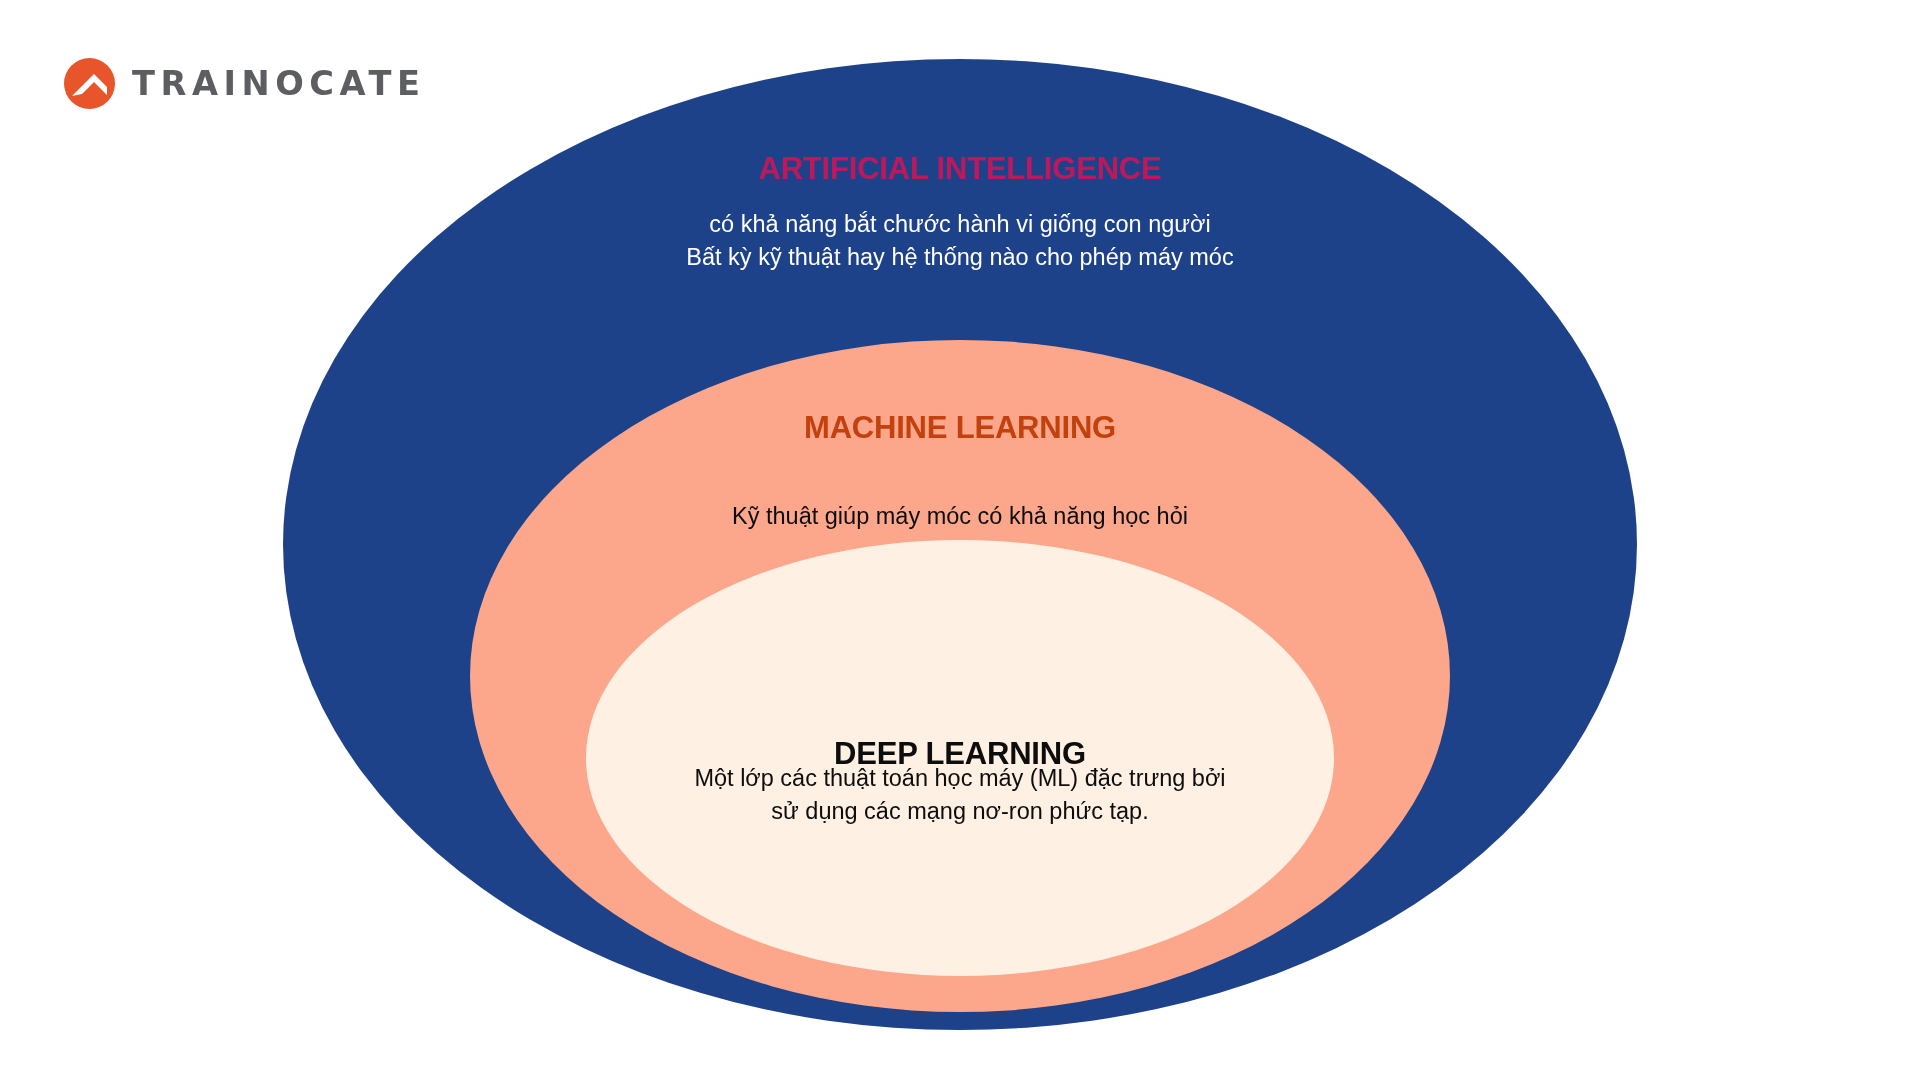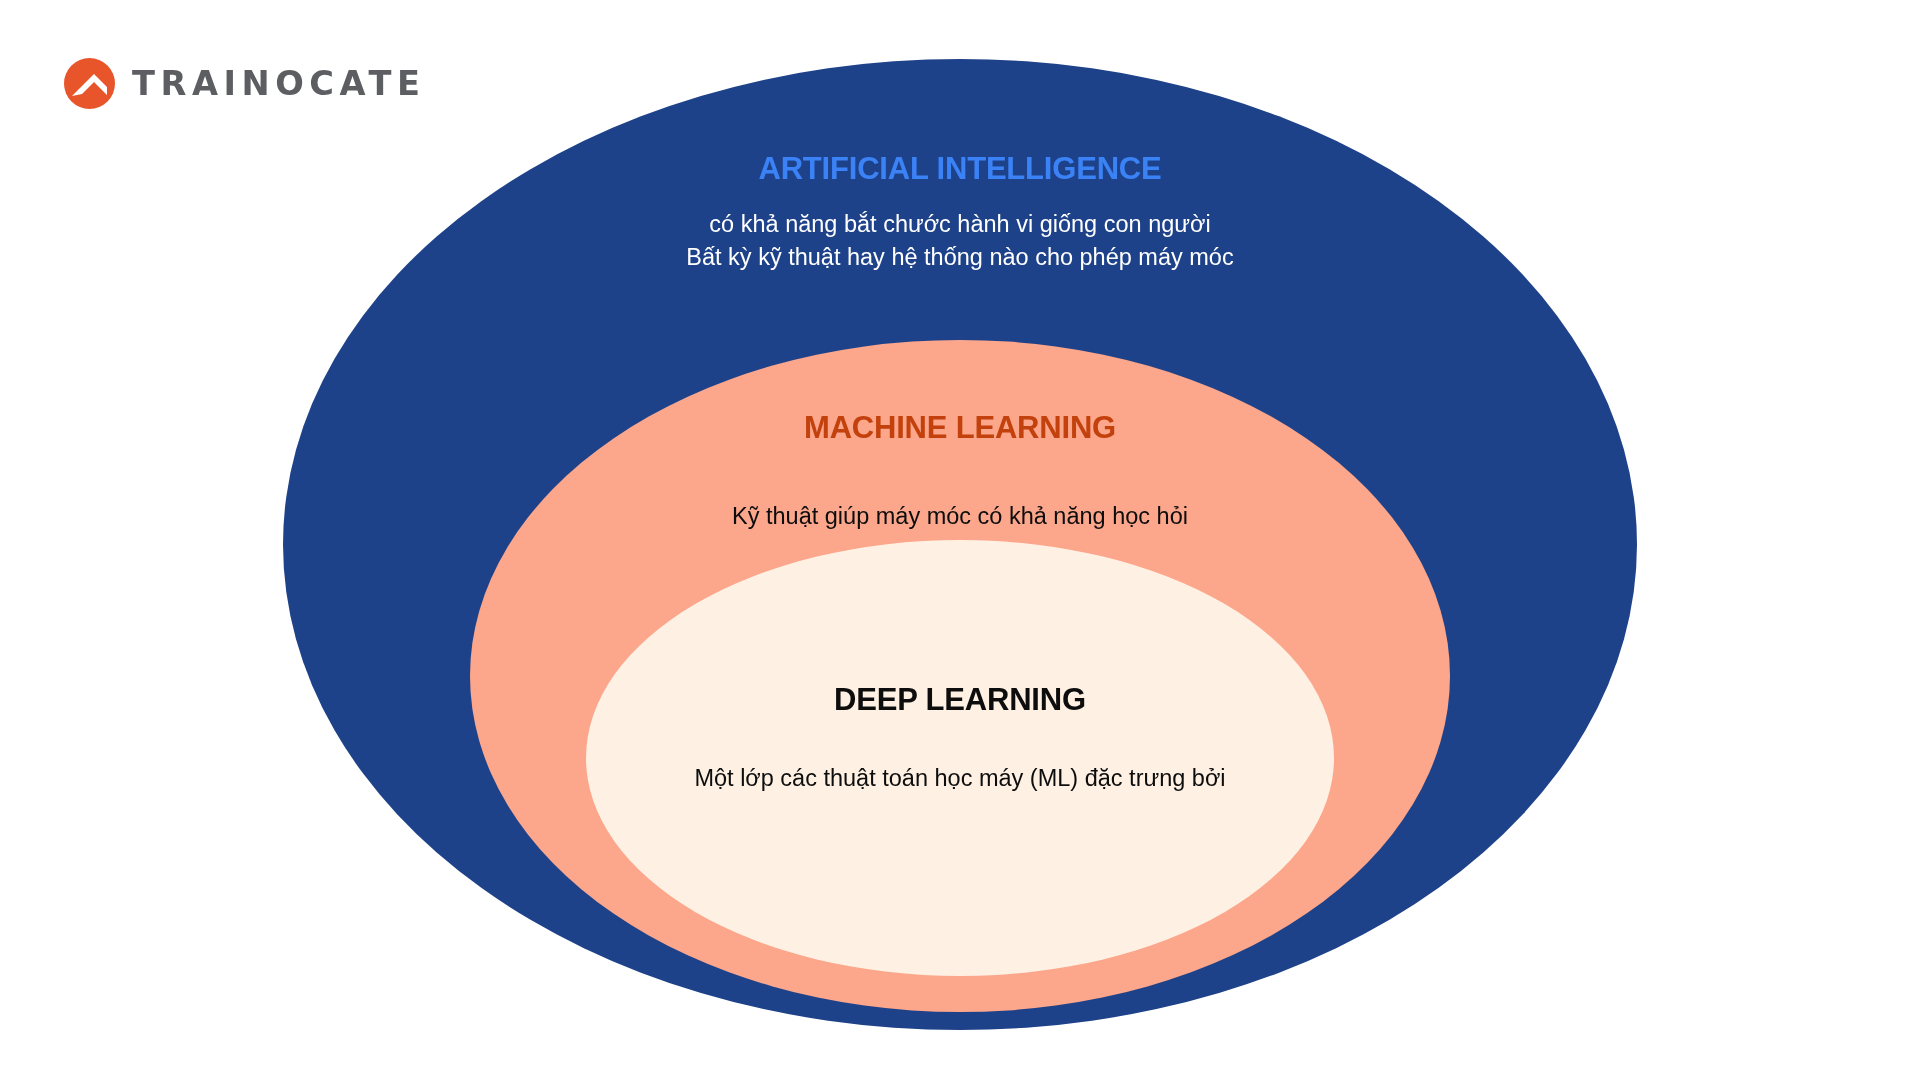--- a/index.html
+++ b/index.html
@@ -78,45 +78,46 @@
     .desc {
       font-family: "Liberation Sans", "DejaVu Sans", sans-serif;
       font-size: 23.5px;
       line-height: 33px;
       white-space: nowrap;
     }
     #ai-title { top: 153px; }
     #ai-desc  { top: 208px; }
     #ml-title { top: 412px; }
     #ml-desc  { top: 456px; margin-top: 44px; }
-    #dl-title { top: 684px; text-align: center; }
+    #dl-title { top: 738px; text-align: center; }
     #dl-desc  { top: 762px; }
   </style>
 </head>
 <body>
 
 <div class="logo">
   <svg class="logo-mark" viewBox="0 0 51 51">
     <circle id="logo-circle" cx="25.5" cy="25.5" r="25.5" fill="#e8552a"></circle>
     <polygon points="8,38 30,16 43,29 43,37 30,24 18,36" fill="#ffffff"></polygon>
   </svg>
   <span class="logo-text" style="color: rgb(93, 94, 98);">TRAINOCATE</span>
 </div>
 
 <div class="ellipse ellipse-ai" style="background: rgb(30, 66, 137);"></div>
 <div class="ellipse ellipse-ml" style="background: rgb(252, 166, 139);"></div>
 <div class="ellipse ellipse-dl" style="background: rgb(254, 241, 227);"></div>
 
-<div class="label-block title" id="ai-title" style="color: #3b82f6;">ARTIFICIAL INTELLIGENCE</div>
+<div class="label-block title" id="ai-title" style="color: #be185d;">ARTIFICIAL INTELLIGENCE</div>
 <div class="label-block desc" id="ai-desc" style="color: rgb(255, 255, 255);">
   <div>có khả năng bắt chước hành vi giống con người</div>
   <div>Bất kỳ kỹ thuật hay hệ thống nào cho phép máy móc</div>
 </div>
 
 <div class="label-block title" id="ml-title" style="color: #c2410c;">MACHINE LEARNING</div>
 <div class="label-block desc" id="ml-desc" style="color: rgb(13, 13, 13);">
   <div>Kỹ thuật giúp máy móc có khả năng học hỏi</div>
 </div>
 
 <div class="label-block title" id="dl-title" style="color: rgb(13, 13, 13);">DEEP LEARNING</div>
 <div class="label-block desc" id="dl-desc" style="color: rgb(13, 13, 13);">
   <div>Một lớp các thuật toán học máy (ML) đặc trưng bởi</div>
+  <div>sử dụng các mạng nơ-ron phức tạp.</div>
 </div>
 
 </body></html>

